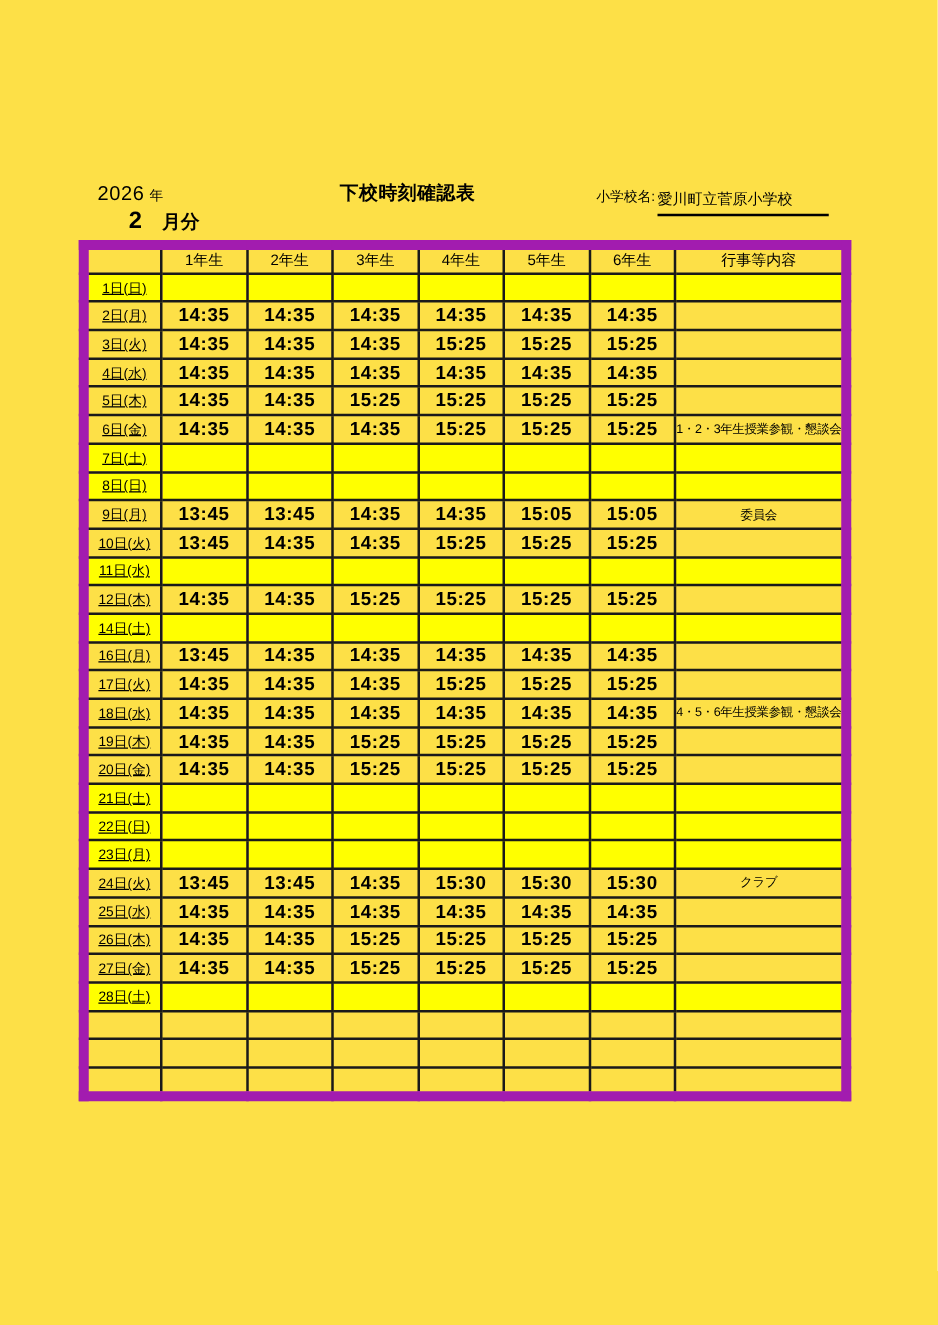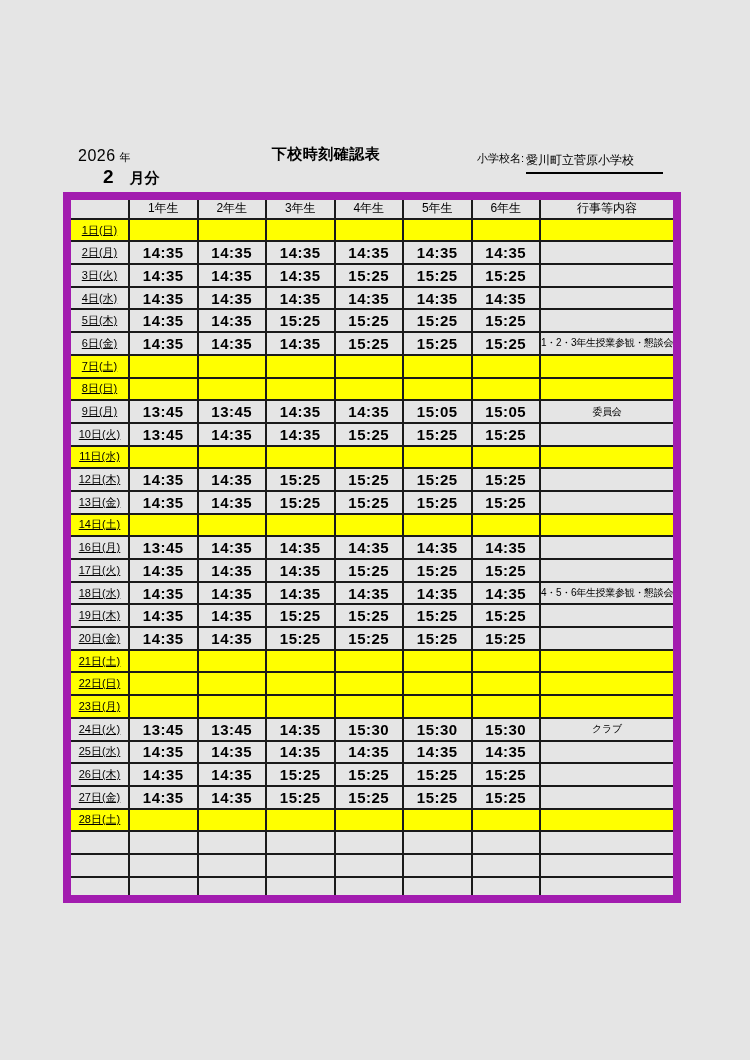--- a/index.html
+++ b/index.html
@@ -4,21 +4,21 @@
 <style>
   * { margin: 0; padding: 0; box-sizing: border-box; }
   html, body { background: #ffffff; }
   body {
     width: 750px; height: 1060px;
     font-family: "Liberation Sans", "DejaVu Sans", sans-serif;
     color: #000;
     position: relative;
     overflow: hidden;
   }
-  .page { position: absolute; inset: 0; background: #e5e5e5; }
+  .page { position: absolute; inset: 0; background: #fde047; }
 
   
   .year-line { position: absolute; left: 78px; top: 147px; white-space: nowrap; }
   .year-value { font-size: 16px; letter-spacing: 0.5px; }
   .year-suffix { font-size: 11px; margin-left: 4px; }
   .month-line { position: absolute; left: 103px; top: 166px; white-space: nowrap; }
   .month-value { font-size: 19px; font-weight: bold; }
   .month-suffix { font-size: 15px; font-weight: bold; margin-left: 16px; }
 
   .doc-title {
@@ -211,30 +211,20 @@
         <tr>
           <td class="date">12日(木)</td>
           <td class="time">14:35</td>
           <td class="time">14:35</td>
           <td class="time">15:25</td>
           <td class="time">15:25</td>
           <td class="time">15:25</td>
           <td class="time">15:25</td>
           <td class="event"></td>
         </tr>
-        <tr>
-          <td class="date">13日(金)</td>
-          <td class="time">14:35</td>
-          <td class="time">14:35</td>
-          <td class="time">15:25</td>
-          <td class="time">15:25</td>
-          <td class="time">15:25</td>
-          <td class="time">15:25</td>
-          <td class="event"></td>
-        </tr>
         <tr class="highlight">
           <td class="date">14日(土)</td>
           <td class="time"></td>
           <td class="time"></td>
           <td class="time"></td>
           <td class="time"></td>
           <td class="time"></td>
           <td class="time"></td>
           <td class="event"></td>
         </tr>

